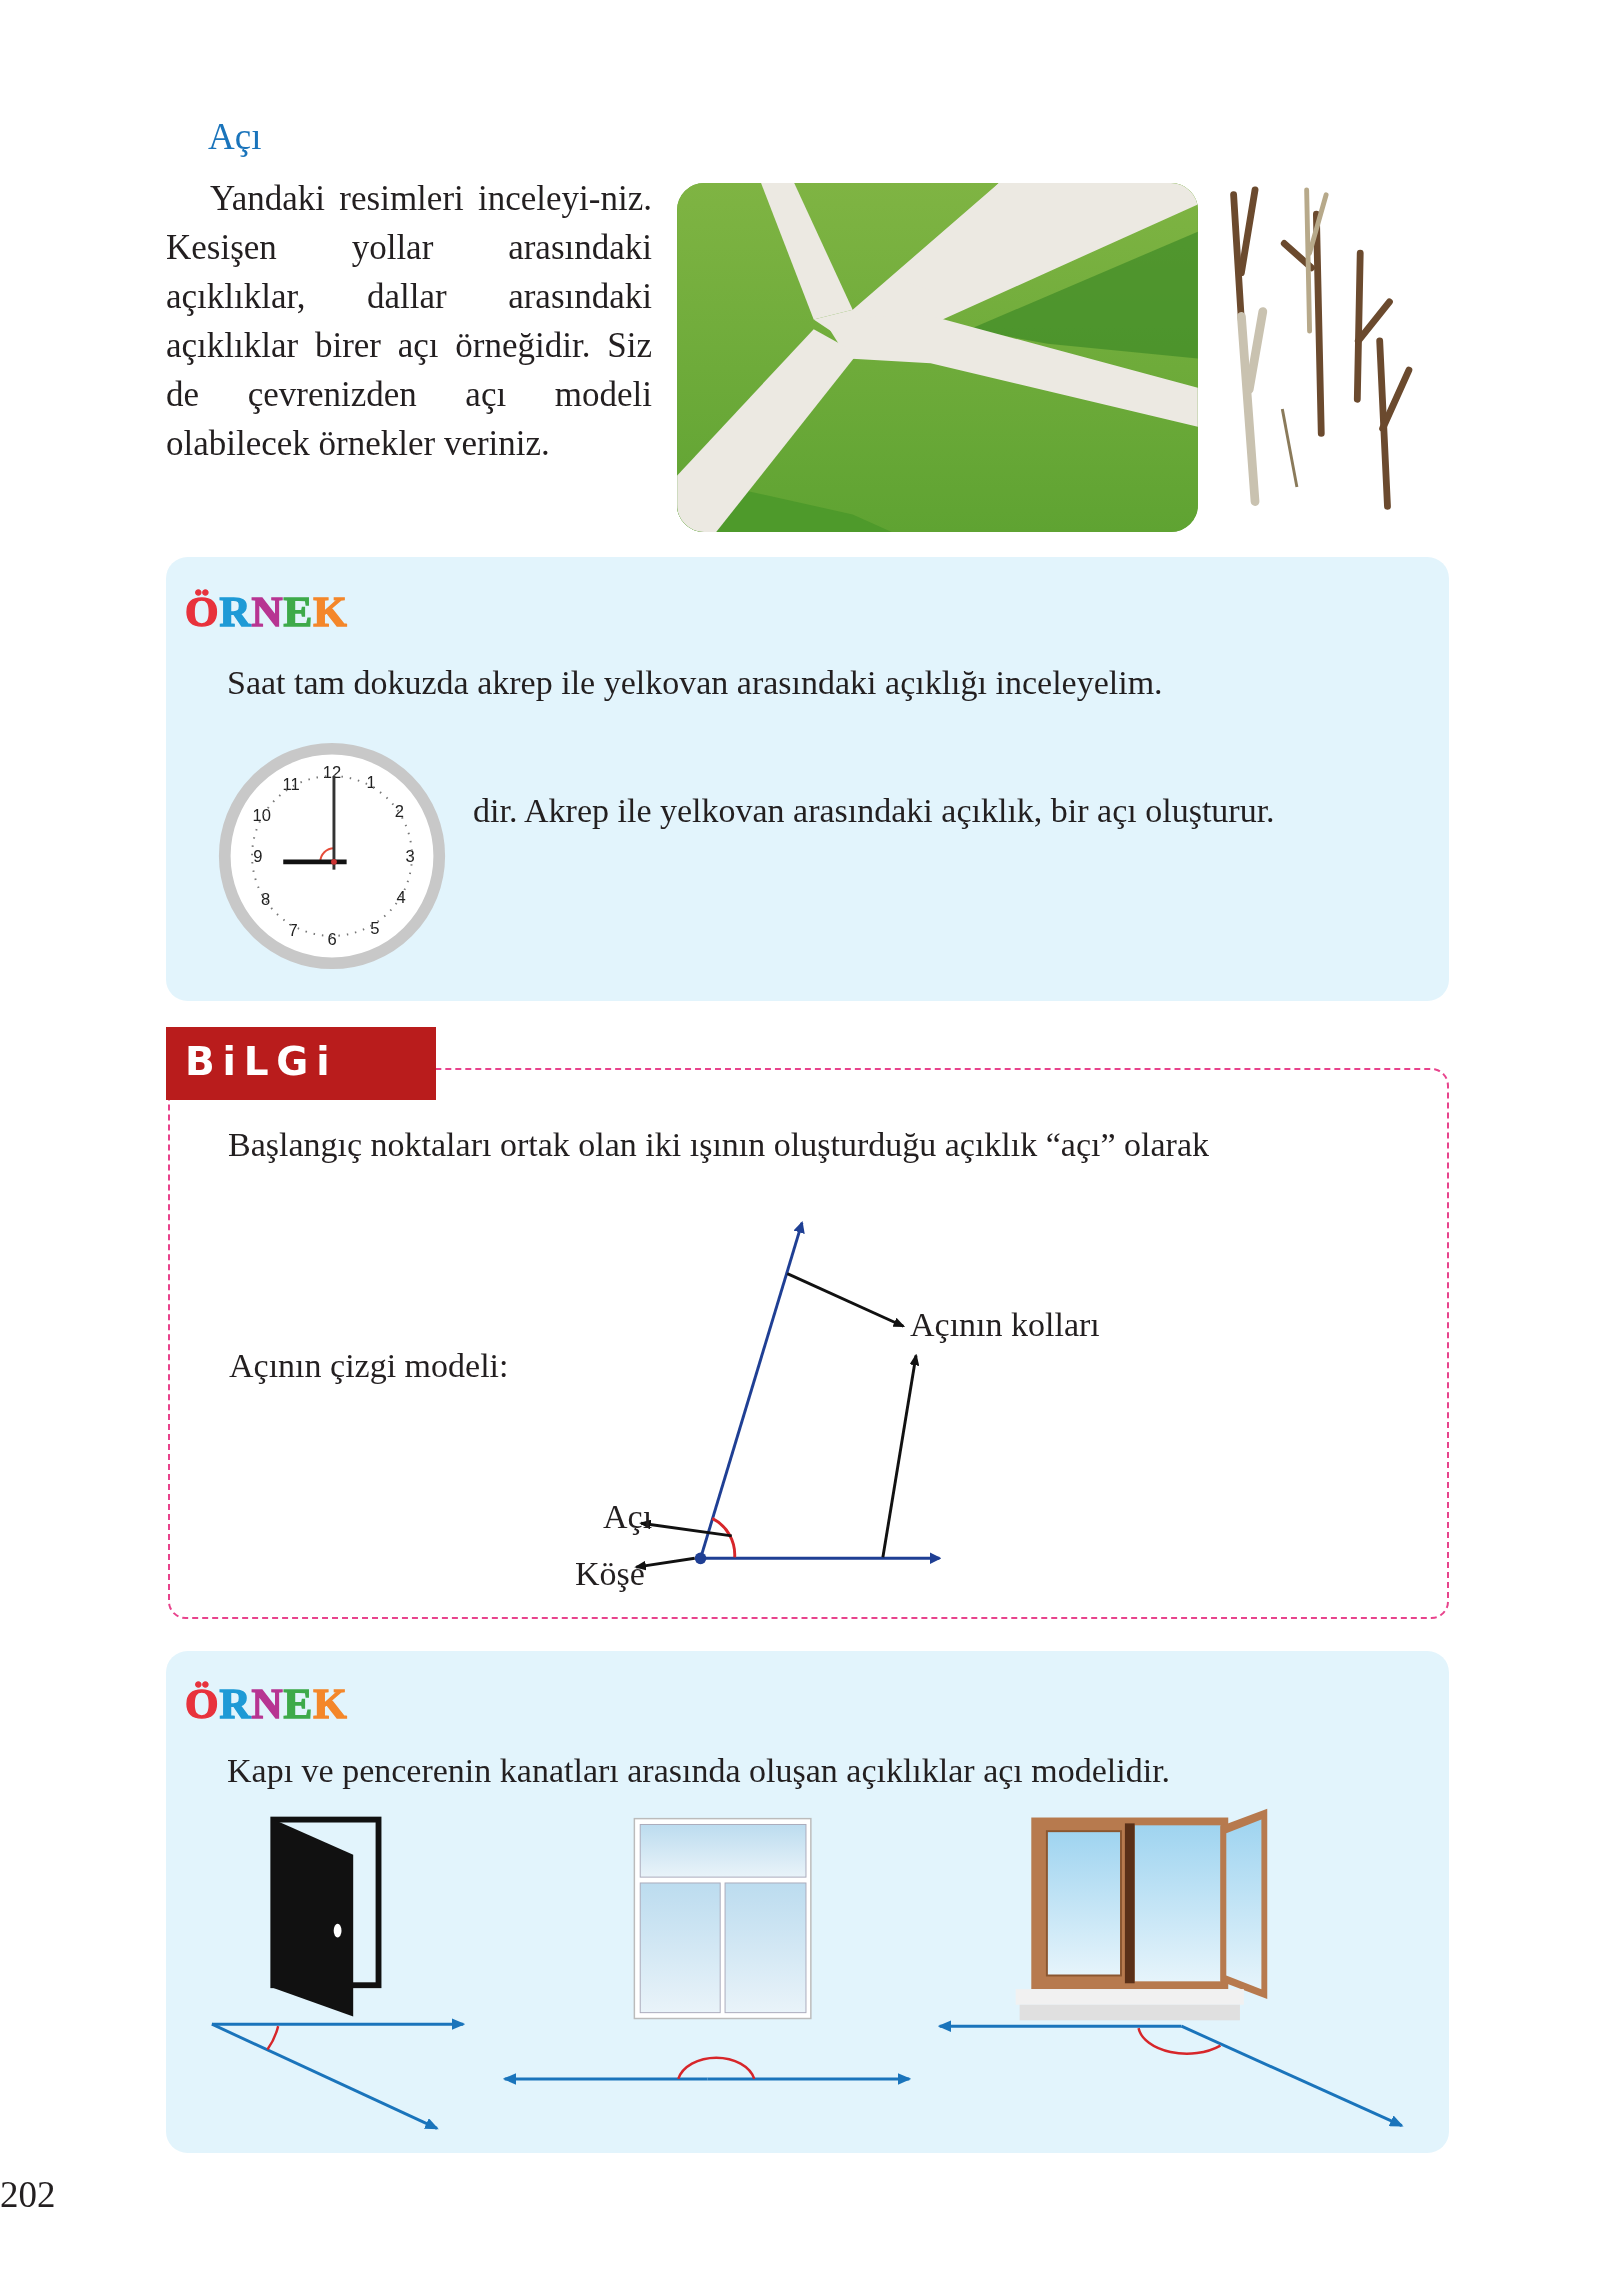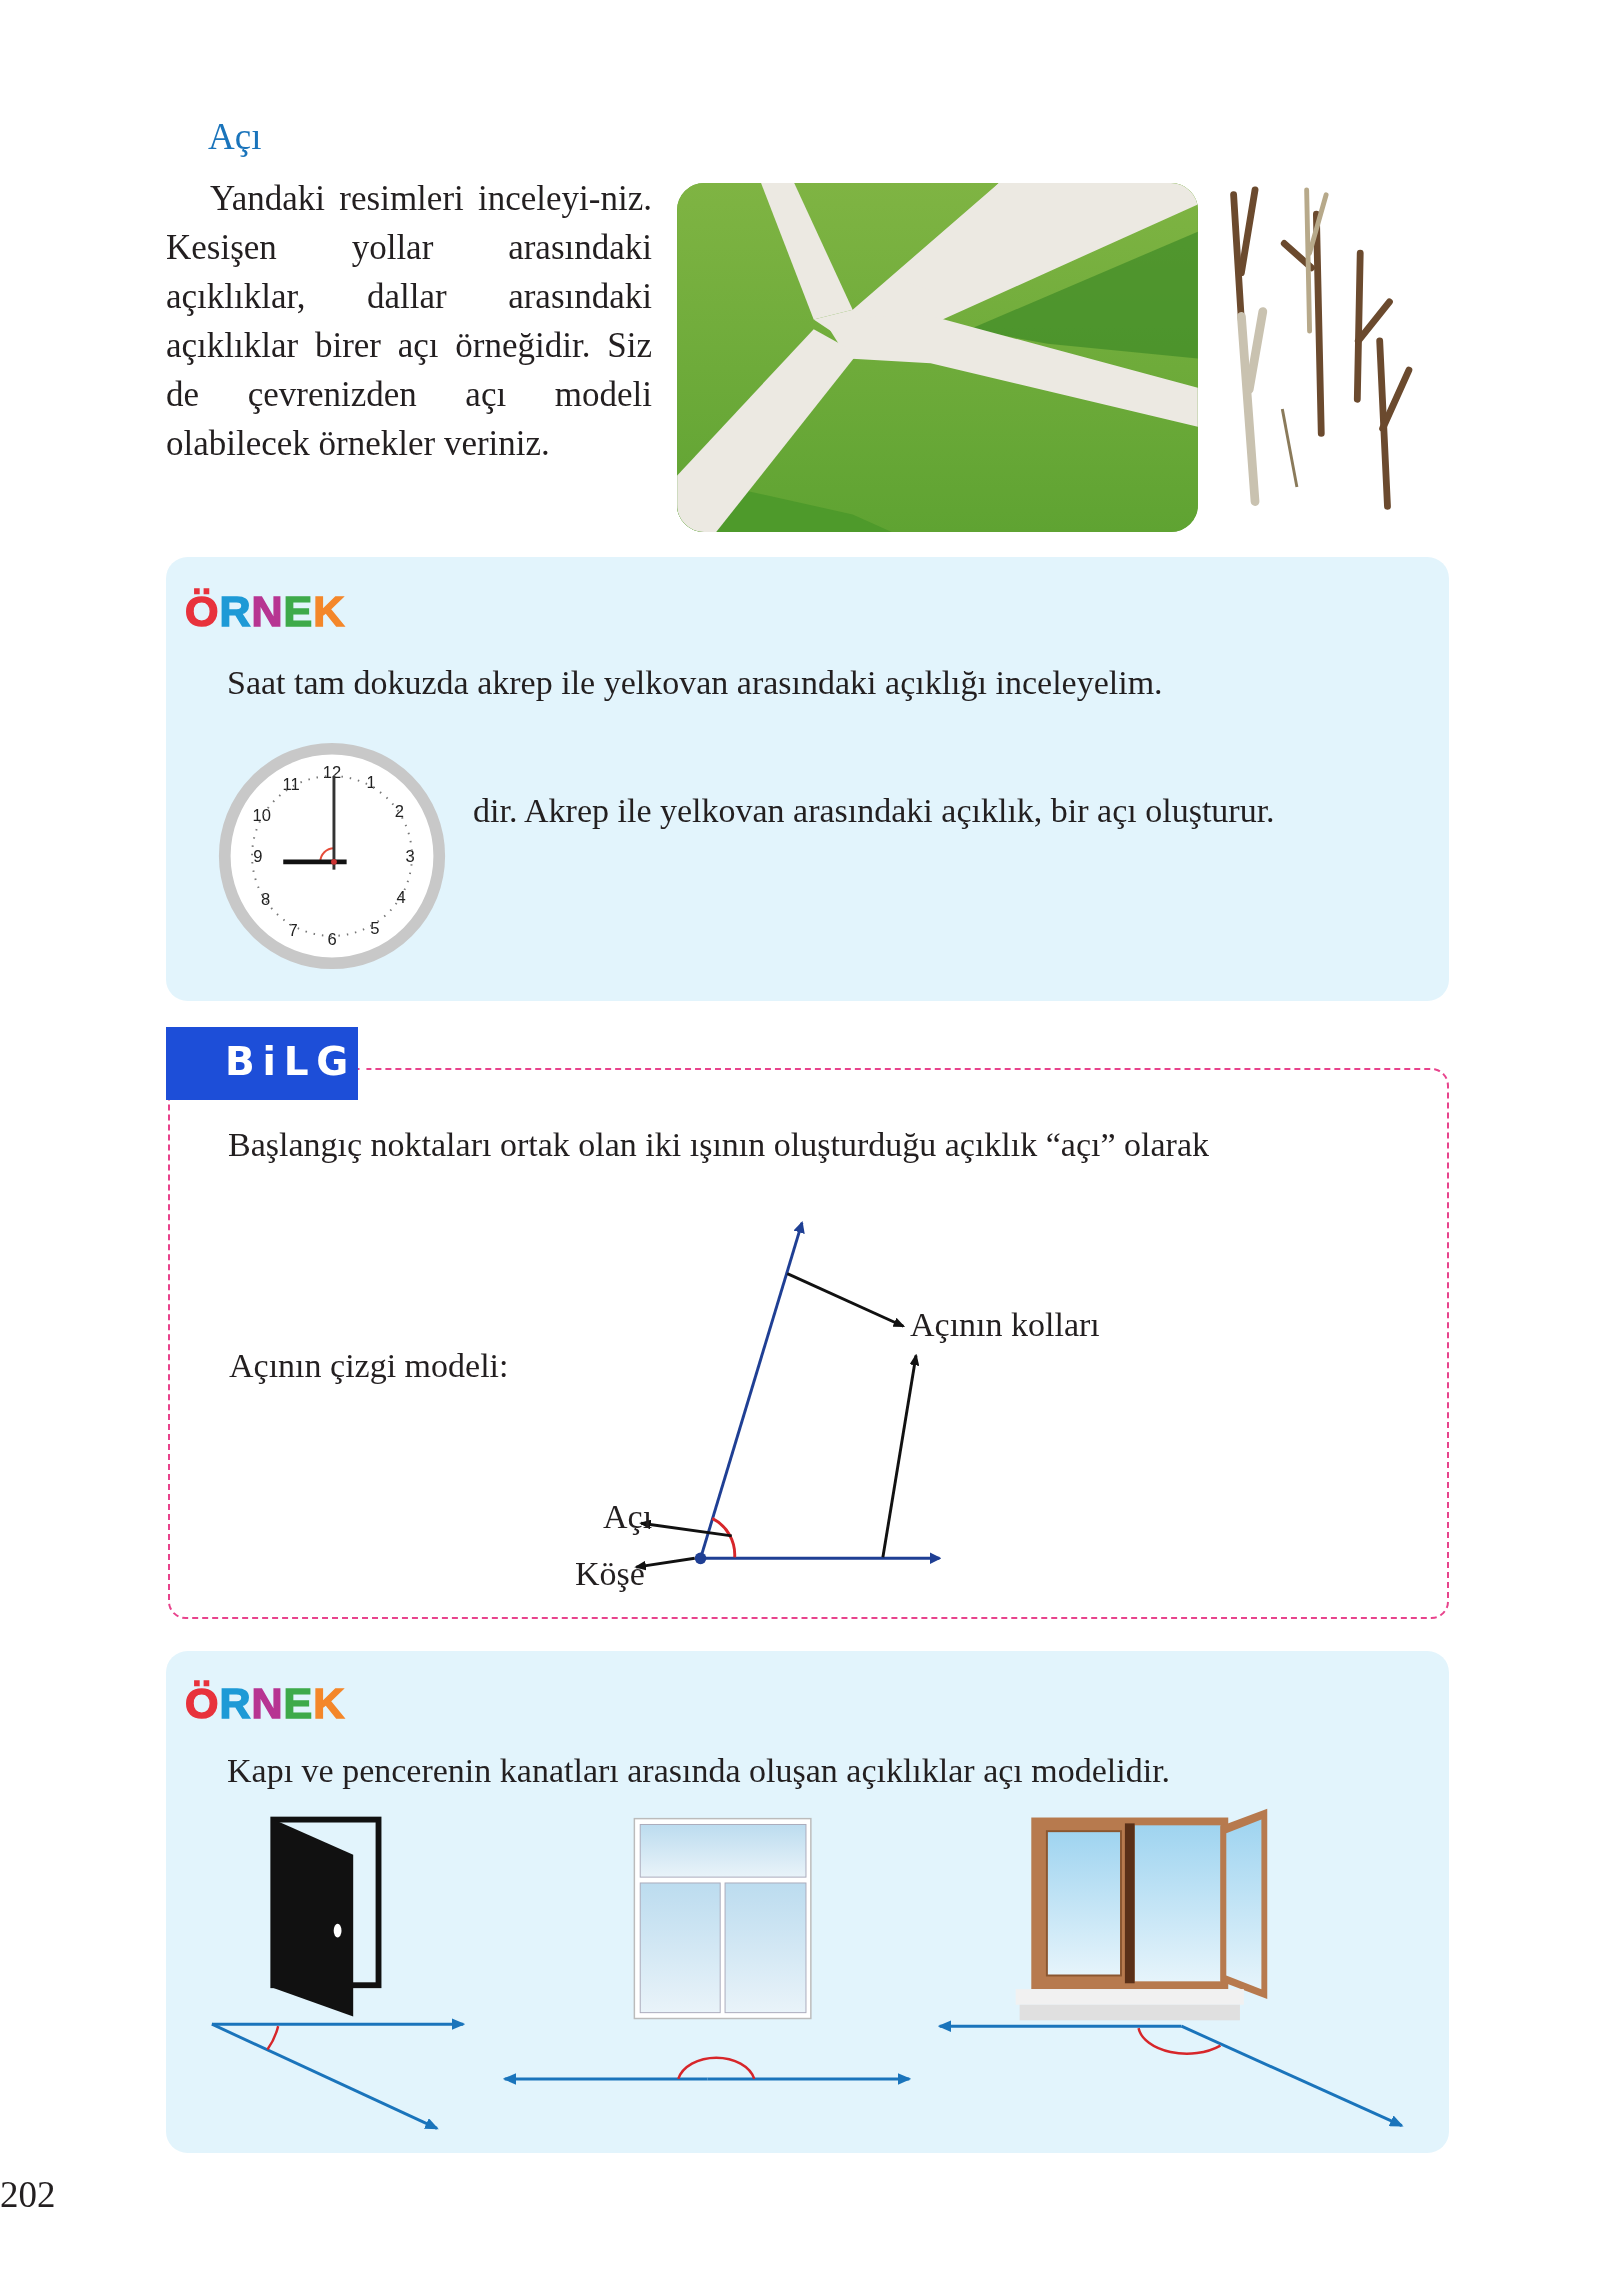--- a/index.html
+++ b/index.html
@@ -20,34 +20,34 @@
   .photo-roads {
     left: 677px; top: 183px; width: 521px; height: 349px; border-radius: 27px;
     overflow: hidden; background: #6aa53a;
   }
   .photo-branches { left: 1214px; top: 185px; width: 234px; height: 336px; }
 
   .ornek-box {
     background: #e2f4fc; border-radius: 21.5px;
   }
   .ornek-title {
-    font-family: Liberation Sans, sans-serif; font-weight: 900;
+    font-family: Liberation Serif, serif; font-weight: 900;
     font-size: 43px; letter-spacing: 1px; line-height: 1;
   }
   .ornek-title span { display: inline-block; -webkit-text-stroke: 1.5px currentColor; }
   .body-text { font-size: 34px; line-height: 49px; }
 
   .bilgi-box {
     left: 168px; top: 1068px; width: 1281px; height: 551px;
     border: 2.9px dashed #e8438c; border-radius: 17.6px; box-sizing: border-box;
   }
   .bilgi-tag {
-    left: 166px; top: 1027px; width: 192px; height: 73px; background: #1d4ed8;
+    left: 166px; top: 1027px; width: 270px; height: 73px; background: #b91c1c;
     color: #fff; font-family: "DejaVu Sans", sans-serif; font-weight: bold;
-    font-size: 39px; letter-spacing: 7.8px; padding-left: 59px; box-sizing: border-box;
+    font-size: 39px; letter-spacing: 7.8px; padding-left: 19px; box-sizing: border-box;
     line-height: 70px;
   }
   .page-number { left: 0; width: 1550px; top: 2173px; text-align: left; font-size: 37px; }
 </style>
 </head>
 <body>
 
 <div class="abs section-title">Açı</div>
 <div class="abs intro-text">
   <p>Yandaki resimleri inceleyi-niz. Kesişen yollar arasındaki açıklıklar, dallar arasındaki açıklıklar birer açı örneğidir. Siz de çevrenizden açı modeli olabilecek örnekler veriniz.</p>

